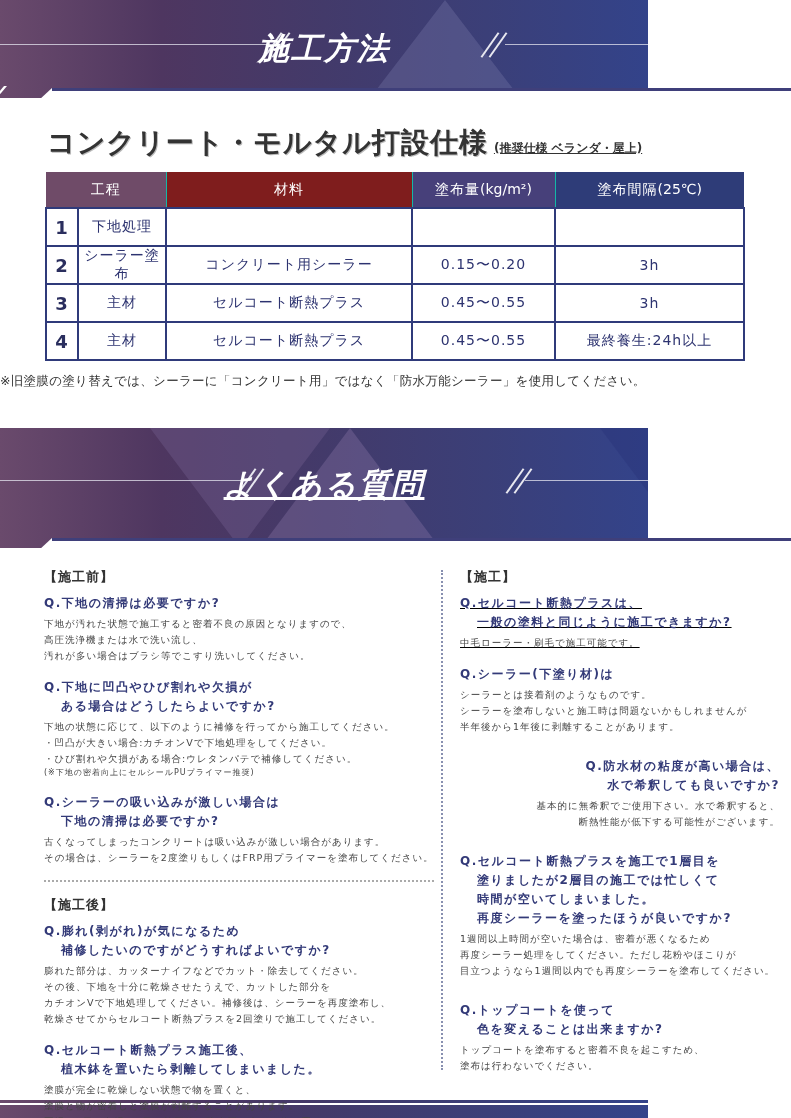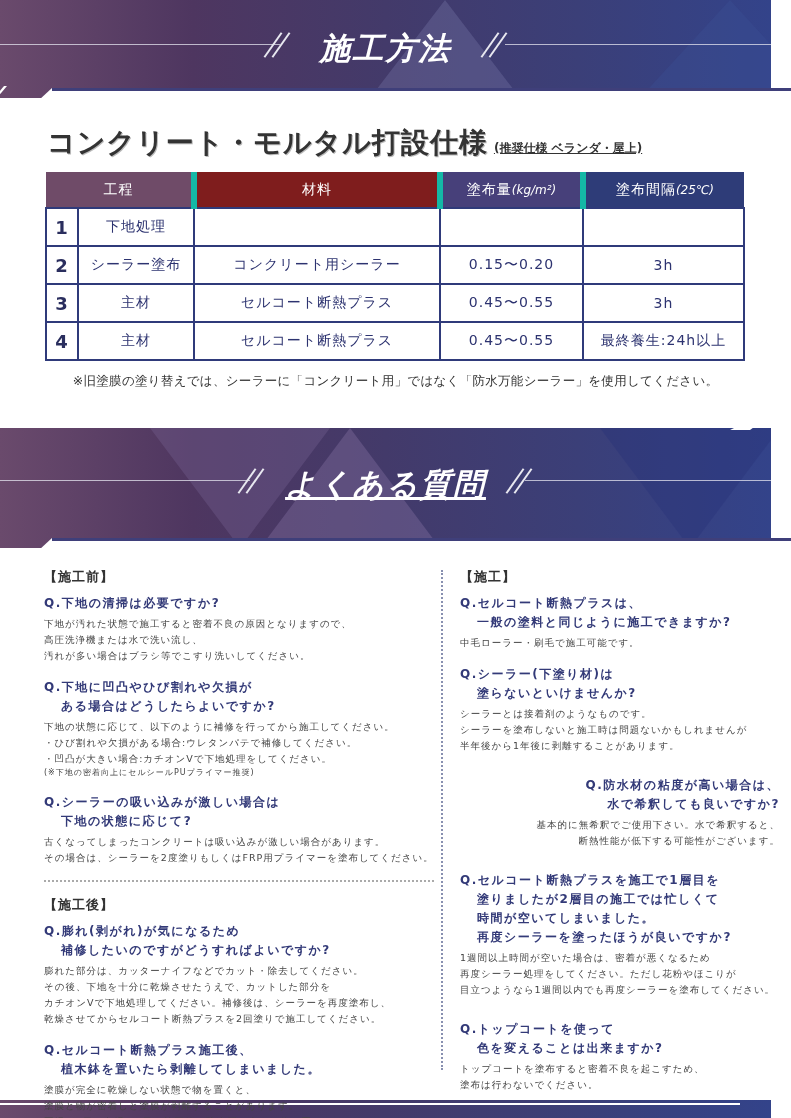--- a/index.html
+++ b/index.html
@@ -2,21 +2,21 @@
 <html><head>
 <meta charset="utf-8">
 <style>
   * { box-sizing: border-box; margin: 0; padding: 0; }
   body {
     width: 791px; height: 1118px; overflow: hidden;
     font-family: "DejaVu Sans", "Liberation Sans", sans-serif;
     background: #ffffff; position: relative;
   }
   .band {
-    position: absolute; left: 0; width: 771px;
+    position: absolute; left: 0; width: 648px;
     background: linear-gradient(90deg, #6a4a6c 0%, #4e3660 25%, #433a6a 50%, #3b3f78 75%, #33438a 100%);
     overflow: hidden;
   }
   .band .tri {
     position: absolute; width: 0; height: 0;
     border-left: 90px solid transparent; border-right: 90px solid transparent;
   }
   .band-title {
     position: absolute; left: 0; right: 0; text-align: center;
     color: #ffffff; font-weight: bold; font-style: italic;
@@ -42,30 +42,30 @@
     font-size: 12px; font-weight: bold; color: #333; margin-left: 6px; letter-spacing: 0;
     text-shadow: none;
     text-decoration: underline;
   }
   table.spec {
     position: absolute; left: 45px; top: 172px; width: 700px;
     border-collapse: collapse;
   }
   table.spec th {
     color: #fff; font-size: 14px; font-weight: normal; height: 36px;
-    border-right: 6px solid #14b8a6; letter-spacing: 1px;
-  }
-  table.spec th small { font-size: 12px; letter-spacing: 0; font-style: italic; }
+    border-right: 1px solid #14b8a6; letter-spacing: 1px;
+  }
+  table.spec th small { font-size: 14px; letter-spacing: 0; }
   table.spec td {
     border: 2px solid #2f3a7a; height: 38px; text-align: center;
     font-size: 14px; color: #2d3370; font-weight: normal; letter-spacing: 1px;
   }
   table.spec td.num { width: 32px; font-size: 18px; font-weight: bold; color: #2a2e5e; }
   .note {
-    position: absolute; left: 0; right: 0; top: 373px; text-align: center;
+    position: absolute; left: 0; right: 0; top: 373px; text-align: left;
     font-size: 12.5px; color: #333; letter-spacing: 0.3px;
   }
   .faq-col { position: absolute; top: 568px; }
   .faq-cat {
     font-size: 13px; font-weight: bold; color: #333; margin-bottom: 8px; letter-spacing: 1px;
   }
   .faq-q {
     font-size: 12px; font-weight: bold; color: #333a78; line-height: 19px; letter-spacing: 1.5px;
   }
   .faq-q .indent { padding-left: 17px; display: block; }
@@ -102,21 +102,21 @@
 <div class="section-heading">
   <span>コンクリート・モルタル打設仕様</span><small>(推奨仕様 ベランダ・屋上)</small>
 </div>
 
 <table class="spec">
   <thead>
     <tr>
       <th colspan="2" style="background:#6f4b68; width:150px;"><span>工程</span></th>
       <th style="background:#7f1d1d; width:246px;"><span>材料</span></th>
       <th style="background:#47407a; width:143px;"><span>塗布量</span><small>(kg/m²)</small></th>
-      <th style="background:#2e3c78; width:161px; border-right:none;"><span>塗布間隔</span><small>(25℃)</small></th>
+      <th style="background:#2e3c78; width:189px; border-right:none;"><span>塗布間隔</span><small>(25℃)</small></th>
     </tr>
   </thead>
   <tbody>
     <tr>
       <td class="num">1</td>
       <td>下地処理</td>
       <td></td>
       <td></td>
       <td></td>
     </tr>
@@ -178,28 +178,28 @@
       <div>下地が汚れた状態で施工すると密着不良の原因となりますので、</div>
       <div>高圧洗浄機または水で洗い流し、</div>
       <div>汚れが多い場合はブラシ等でこすり洗いしてください。</div>
     </div>
   </div>
 
   <div class="faq-item">
     <div class="faq-q"><span>Q.下地に凹凸やひび割れや欠損が</span><span class="indent">ある場合はどうしたらよいですか?</span></div>
     <div class="faq-a">
       <div>下地の状態に応じて、以下のように補修を行ってから施工してください。</div>
+      <div>・凹凸が大きい場合:カチオンVで下地処理をしてください。</div>
       <div>・ひび割れや欠損がある場合:ウレタンパテで補修してください。</div>
-      <div>・凹凸が大きい場合:カチオンVで下地処理をしてください。</div>
       <div class="small" style="font-size:8px; line-height:12px;">(※下地の密着向上にセルシールPUプライマー推奨)</div>
     </div>
   </div>
 
   <div class="faq-item">
-    <div class="faq-q"><span>Q.シーラーの吸い込みが激しい場合は</span><span class="indent">下地の状態に応じて?</span></div>
+    <div class="faq-q"><span>Q.シーラーの吸い込みが激しい場合は</span><span class="indent">下地の清掃は必要ですか?</span></div>
     <div class="faq-a">
       <div>古くなってしまったコンクリートは吸い込みが激しい場合があります。</div>
       <div>その場合は、シーラーを2度塗りもしくはFRP用プライマーを塗布してください。</div>
     </div>
   </div>
 
   <div class="dotted-h"></div>
 
   <div class="faq-cat">【施工後】</div>
 
@@ -219,29 +219,29 @@
       <div>塗膜が完全に乾燥しない状態で物を置くと、</div>
       <div>塗膜と物が密着しと塗膜が剥離することがあります。</div>
       <div>夏場で3日、冬場で7日は施工後の防水層の上には物を置かないでください。</div>
     </div>
   </div>
 </div>
 
 <div class="faq-col" style="left:460px; width:320px;">
   <div class="faq-cat">【施工】</div>
 
-  <div class="faq-item" style="">
+  <div class="faq-item" style="text-decoration:underline;">
     <div class="faq-q"><span>Q.セルコート断熱プラスは、</span><span class="indent">一般の塗料と同じように施工できますか?</span></div>
     <div class="faq-a">
       <div>中毛ローラー・刷毛で施工可能です。</div>
     </div>
   </div>
 
   <div class="faq-item" style="margin-bottom:22px;">
-    <div class="faq-q"><span>Q.シーラー(下塗り材)は</span><span class="indent">塗らないといけませんか?</span></div>
+    <div class="faq-q"><span>Q.シーラー(下塗り材)は</span></div>
     <div class="faq-a">
       <div>シーラーとは接着剤のようなものです。</div>
       <div>シーラーを塗布しないと施工時は問題ないかもしれませんが</div>
       <div>半年後から1年後に剥離することがあります。</div>
     </div>
   </div>
 
   <div class="faq-item" style="margin-bottom:22px;text-align:right;">
     <div class="faq-q"><span>Q.防水材の粘度が高い場合は、</span><span class="indent">水で希釈しても良いですか?</span></div>
     <div class="faq-a">

